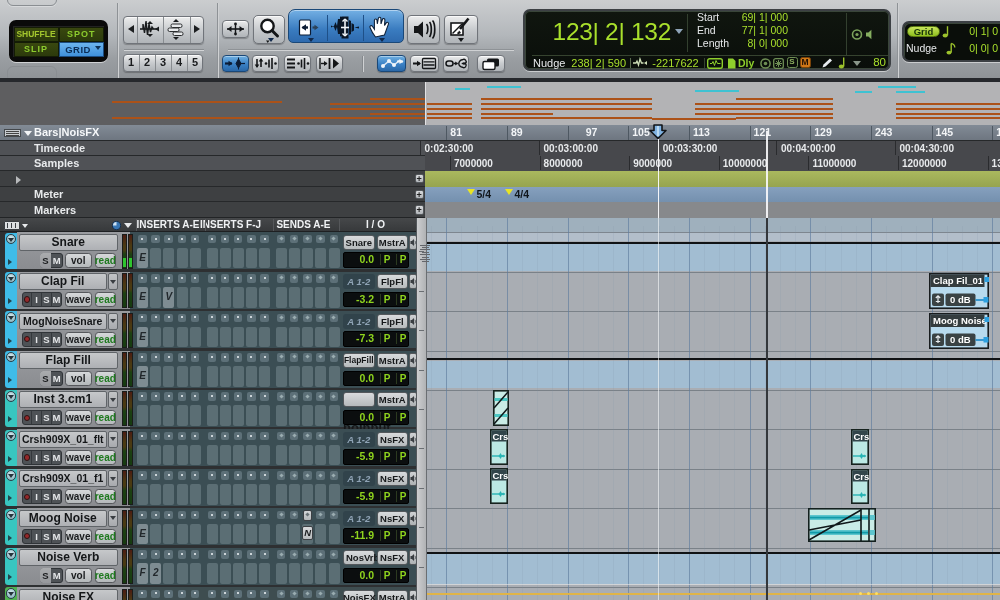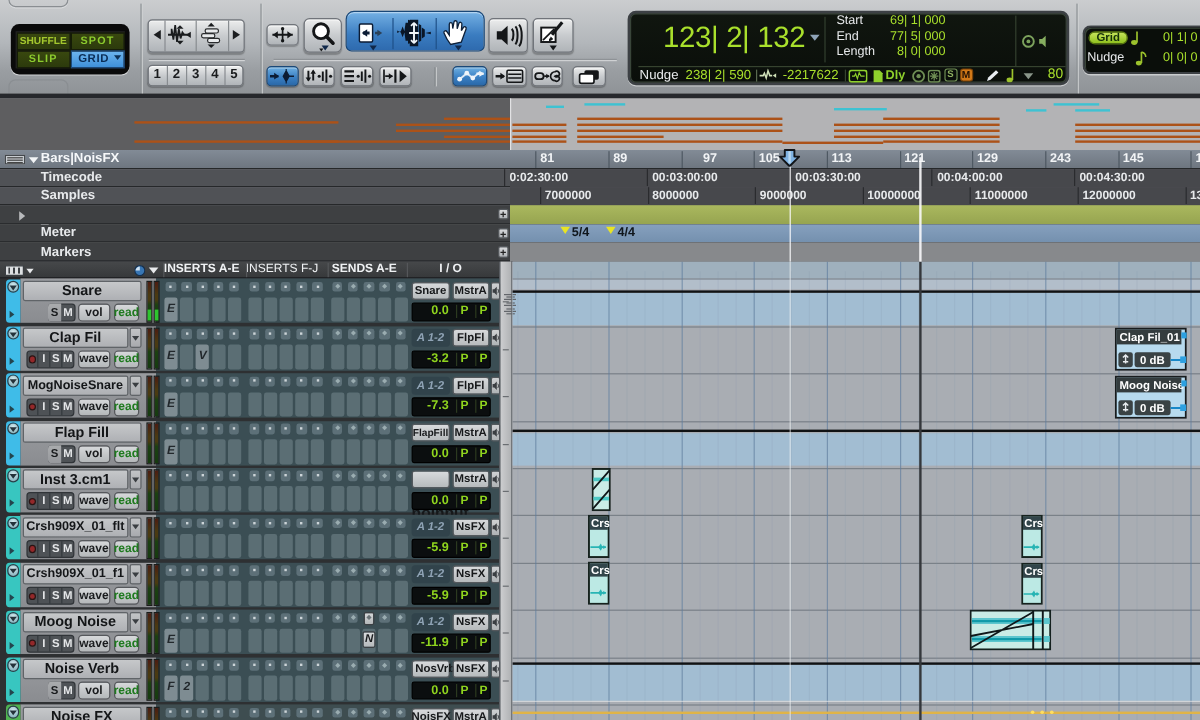--- a/index.html
+++ b/index.html
@@ -204,21 +204,21 @@
       </svg>
     </div>
     <div style="position:absolute;left:523px;top:9px;width:368px;height:62px;background:linear-gradient(#10160f,#0a0e0a);border:2px solid #3c4044;border-radius:7px;box-shadow:inset 0 0 0 1px #394539,0 1px 0 #caccce;"></div>
     <div style="position:absolute;left:541px;top:17px;width:130px;height:29px;font-size:24.5px;line-height:29px;color:#a9e02c;font-weight:normal;text-align:right;white-space:nowrap;letter-spacing:-.3px;">123| 2| 132</div>
     <div style="position:absolute;left:675px;top:29px;width:0px;height:0px;border-left:4.5px solid transparent;border-right:4.5px solid transparent;border-top:5.5px solid #8fa4b8;"></div>
     <div style="position:absolute;left:687px;top:14px;width:1px;height:38px;background:#33402f;"></div>
     <div style="position:absolute;left:697px;top:11px;width:50px;height:13px;font-size:10.5px;line-height:13px;color:#e6e8ea;font-weight:normal;text-align:left;white-space:nowrap;">Start</div>
     <div style="position:absolute;left:697px;top:24px;width:50px;height:13px;font-size:10.5px;line-height:13px;color:#e6e8ea;font-weight:normal;text-align:left;white-space:nowrap;">End</div>
     <div style="position:absolute;left:697px;top:37px;width:50px;height:13px;font-size:10.5px;line-height:13px;color:#e6e8ea;font-weight:normal;text-align:left;white-space:nowrap;">Length</div>
     <div style="position:absolute;left:705px;top:11px;width:83px;height:13px;font-size:10.5px;line-height:13px;color:#a9e02c;font-weight:normal;text-align:right;white-space:nowrap;">69| 1| 000</div>
-    <div style="position:absolute;left:705px;top:24px;width:83px;height:13px;font-size:10.5px;line-height:13px;color:#a9e02c;font-weight:normal;text-align:right;white-space:nowrap;">77| 5| 000</div>
+    <div style="position:absolute;left:705px;top:24px;width:83px;height:13px;font-size:10.5px;line-height:13px;color:#a9e02c;font-weight:normal;text-align:right;white-space:nowrap;">77| 1| 000</div>
     <div style="position:absolute;left:705px;top:37px;width:83px;height:13px;font-size:10.5px;line-height:13px;color:#a9e02c;font-weight:normal;text-align:right;white-space:nowrap;">8| 0| 000</div>
     <div style="position:absolute;left:846px;top:13px;width:1px;height:42px;background:#33402f;"></div>
     <div style="position:absolute;left:851px;top:28px;width:24px;height:13px;">
       <svg width="24" height="13" viewBox="0 0 24 13">
         <circle cx="6" cy="6.5" r="4.5" fill="none" stroke="#7ca25c" stroke-width="1.6"></circle>
         <circle cx="6" cy="6.5" r="1.6" fill="#7ca25c"></circle>
         <path d="M15 4.5h2.4l3-2.8v9.6l-3-2.8H15z" fill="#86ae60"></path>
       </svg>
     </div>
     <div style="position:absolute;left:532px;top:54.5px;width:356px;height:1px;background:#36432f;"></div>
@@ -408,21 +408,21 @@
     </div>
     <div style="position:absolute;left:22px;top:224px;width:0px;height:0px;border-left:3.5px solid transparent;border-right:3.5px solid transparent;border-top:4.5px solid #e8eaec;"></div>
     <div style="position:absolute;left:112px;top:220.5px;width:9px;height:9px;">
       <svg width="9" height="9" viewBox="0 0 9 9">
         <circle cx="4.5" cy="4.5" r="4.2" fill="#3876b4" stroke="#16304e"></circle>
         <path d="M4.5 4.5V1A3.5 3.5 0 0 0 1 4.5z" fill="#cfe2f2"></path>
       </svg>
     </div>
     <div style="position:absolute;left:124px;top:223px;width:0px;height:0px;border-left:4px solid transparent;border-right:4px solid transparent;border-top:5px solid #e8eaec;"></div>
     <div style="position:absolute;left:133px;top:218px;width:70px;height:14px;font-size:10px;line-height:14px;color:#f0f2f4;font-weight:bold;text-align:center;white-space:nowrap;">INSERTS A-E</div>
-    <div style="position:absolute;left:200px;top:218px;width:70px;height:14px;font-size:10px;line-height:14px;color:#f0f2f4;font-weight:normal;text-align:center;white-space:nowrap;">INSERTS F-J</div>
+    <div style="position:absolute;left:200px;top:218px;width:70px;height:14px;font-size:10px;line-height:14px;color:#f0f2f4;font-weight:bold;text-align:left;white-space:nowrap;">INSERTS F-J</div>
     <div style="position:absolute;left:268.5px;top:218px;width:70px;height:14px;font-size:10px;line-height:14px;color:#f0f2f4;font-weight:bold;text-align:center;white-space:nowrap;">SENDS A-E</div>
     <div style="position:absolute;left:340.5px;top:218px;width:70px;height:14px;font-size:10px;line-height:14px;color:#f0f2f4;font-weight:bold;text-align:center;white-space:nowrap;">I / O</div>
     <div style="position:absolute;left:136px;top:219px;width:1px;height:12px;background:#55575a;"></div>
     <div style="position:absolute;left:204.5px;top:219px;width:1px;height:12px;background:#55575a;"></div>
     <div style="position:absolute;left:273px;top:219px;width:1px;height:12px;background:#55575a;"></div>
     <div style="position:absolute;left:339px;top:219px;width:1px;height:12px;background:#55575a;"></div>
     <div style="position:absolute;left:130px;top:232.2px;width:286px;height:37px;background:#3b4e54;"></div>
     <div style="position:absolute;left:17px;top:232.2px;width:112.5px;height:37px;background:linear-gradient(#9a9ca0,#8a8c90);"></div>
     <div style="position:absolute;left:5px;top:232.5px;width:11.5px;height:36.7px;background:#3fbce8;border-radius:3px 0 0 3px;"></div>
     <div style="position:absolute;left:5.8px;top:233.5px;width:10.5px;height:10.5px;background:radial-gradient(circle at 50% 35%,#d8ecf0,#9cc2cc 60%,#7ba4b0);border-radius:50%;border:1px solid #2a3e48;"></div>

